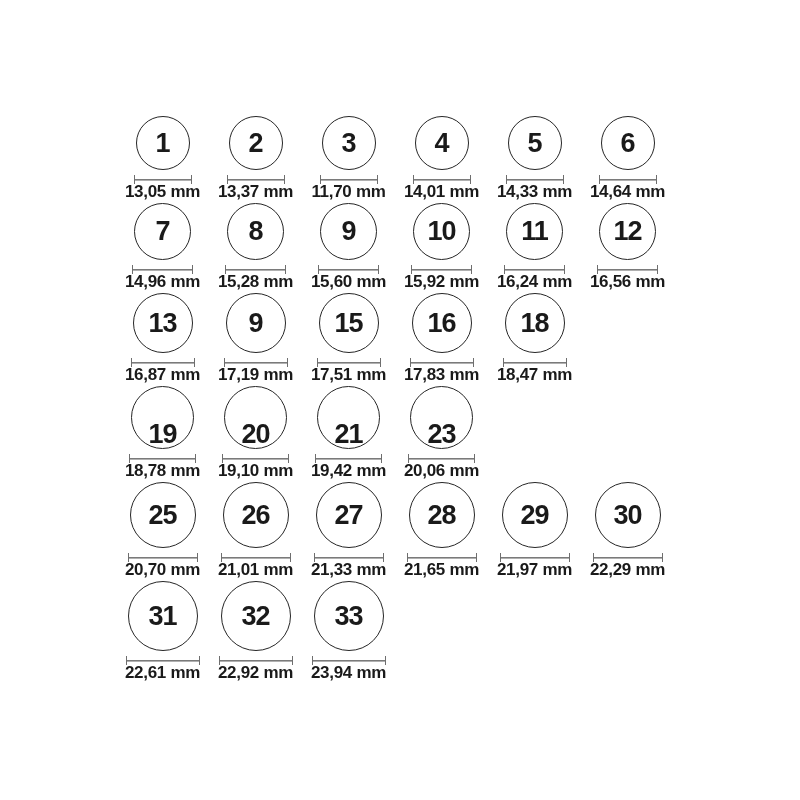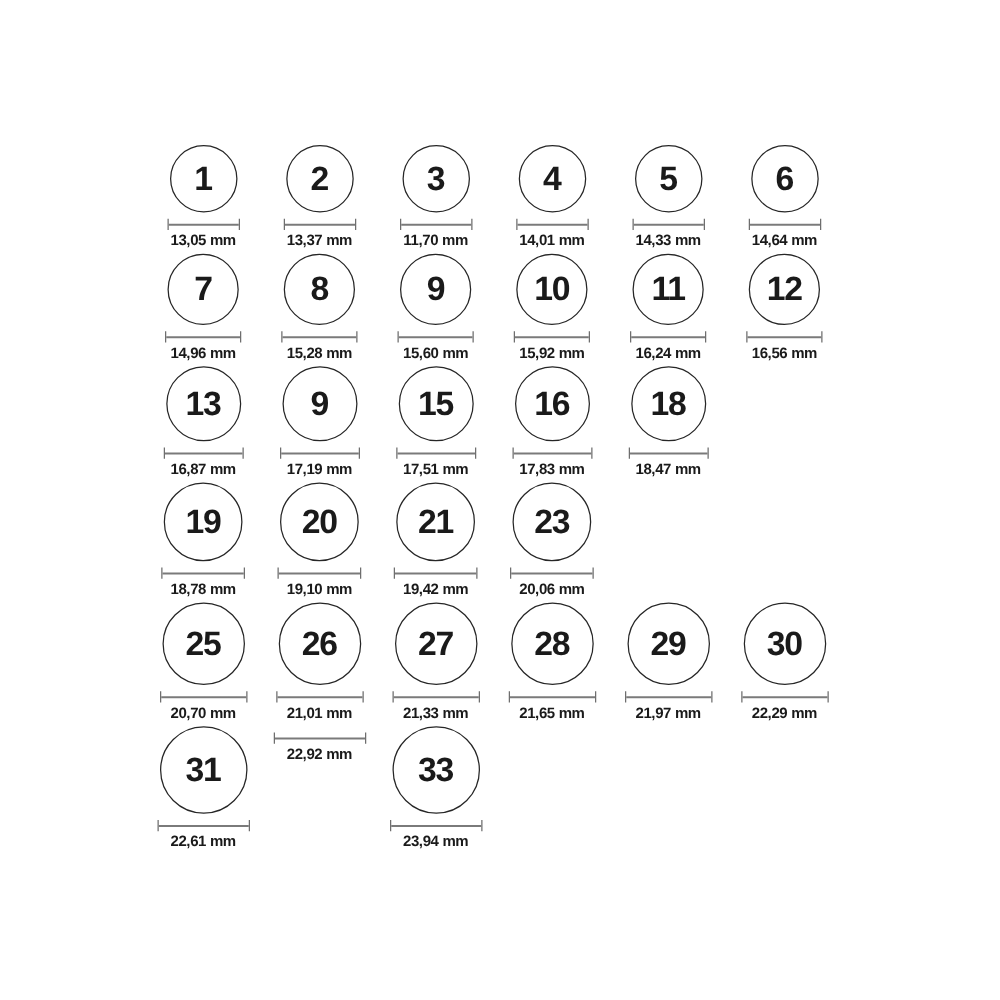--- a/index.html
+++ b/index.html
@@ -46,34 +46,34 @@
     margin-top: 5px;
     height: 9px;
     box-sizing: border-box;
     border-left: 1.6px solid #6e6e6e;
     border-right: 1.6px solid #6e6e6e;
     background: linear-gradient(#7a7a7a, #7a7a7a) no-repeat center / 100% 1.6px;
   }
   .mm {
     margin-top: 1px;
     font-weight: 700;
-    font-size: 12px;
+    font-size: 17px;
     letter-spacing: -0.3px;
     color: #1a1a1a;
     line-height: 14px;
     white-space: nowrap;
   }
   
   .row:nth-child(1) .circle { width: 54px; height: 54px; }
   .row:nth-child(1) .dim    { width: 58px; }
   .row:nth-child(2) .circle { width: 57px; height: 57px; }
   .row:nth-child(2) .dim    { width: 61px; }
   .row:nth-child(3) .circle { width: 60px; height: 60px; align-items: center; }
   .row:nth-child(3) .dim    { width: 64px; }
-  .row:nth-child(4) .circle { width: 63px; height: 63px; }
+  .row:nth-child(4) .circle { width: 63px; height: 63px; align-items: flex-end; }
   .row:nth-child(4) .dim    { width: 67px; }
   .row:nth-child(5) .circle { width: 66px; height: 66px; }
   .row:nth-child(5) .dim    { width: 70px; }
   .row:nth-child(6) .circle { width: 70px; height: 70px; }
   .row:nth-child(6) .dim    { width: 74px; }
 </style>
 </head>
 <body>
 
 <div class="sheet">
@@ -305,20 +305,23 @@
       <div class="row">
   <div class="cell">
     <div class="circle">
       <span class="num">31</span>
     </div>
     <div class="dim"></div>
     <div class="mm">22,61 mm</div>
   </div>
 
   <div class="cell">
+    <div class="circle">
+      <span class="num">32</span>
+    </div>
     <div class="dim"></div>
     <div class="mm">22,92 mm</div>
   </div>
 
   <div class="cell">
     <div class="circle">
       <span class="num">33</span>
     </div>
     <div class="dim"></div>
     <div class="mm">23,94 mm</div>

